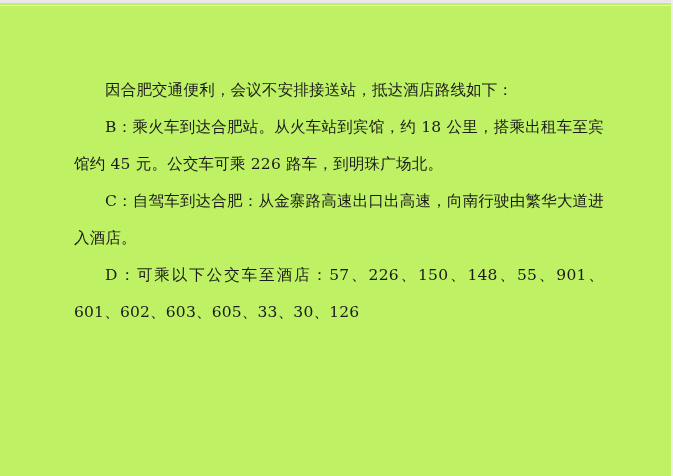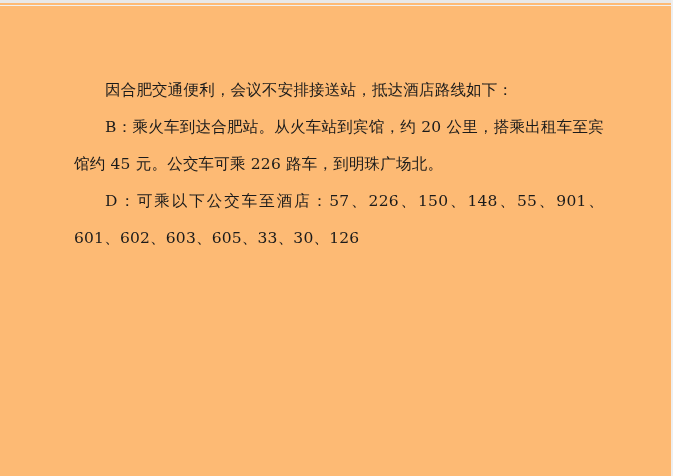--- a/index.html
+++ b/index.html
@@ -11,21 +11,21 @@
     height: 476px;
     background: #ffffff;
     font-family: "DejaVu Serif", serif;
     overflow: hidden;
     position: relative;
   }
   .page {
     position: relative;
     width: 673px;
     height: 476px;
-    background: #fdba74;
+    background: #bef264;
     box-sizing: border-box;
   }
   
   .scan-edge-top {
     position: absolute;
     top: 0;
     left: 0;
     width: 673px;
     height: 3px;
     background: #e8e8e8;
@@ -66,16 +66,17 @@
 </head>
 <body>
 
 <div class="page">
   <div class="scan-edge-top"></div>
   <div class="scan-edge-top2"></div>
   <div class="scan-edge-right"></div>
 
   <div class="body-text">
     <p class="para">因合肥交通便利，会议不安排接送站，抵达酒店路线如下：</p>
-    <p class="para">B：乘火车到达合肥站。从火车站到宾馆，约 20 公里，搭乘出租车至宾馆约 45 元。公交车可乘 226 路车，到明珠广场北。</p>
+    <p class="para">B：乘火车到达合肥站。从火车站到宾馆，约 18 公里，搭乘出租车至宾馆约 45 元。公交车可乘 226 路车，到明珠广场北。</p>
+    <p class="para">C：自驾车到达合肥：从金寨路高速出口出高速，向南行驶由繁华大道进入酒店。</p>
     <p class="para">D：可乘以下公交车至酒店：57、226、150、148、55、901、601、602、603、605、33、30、126</p>
   </div>
 </div>
 
 </body></html>

